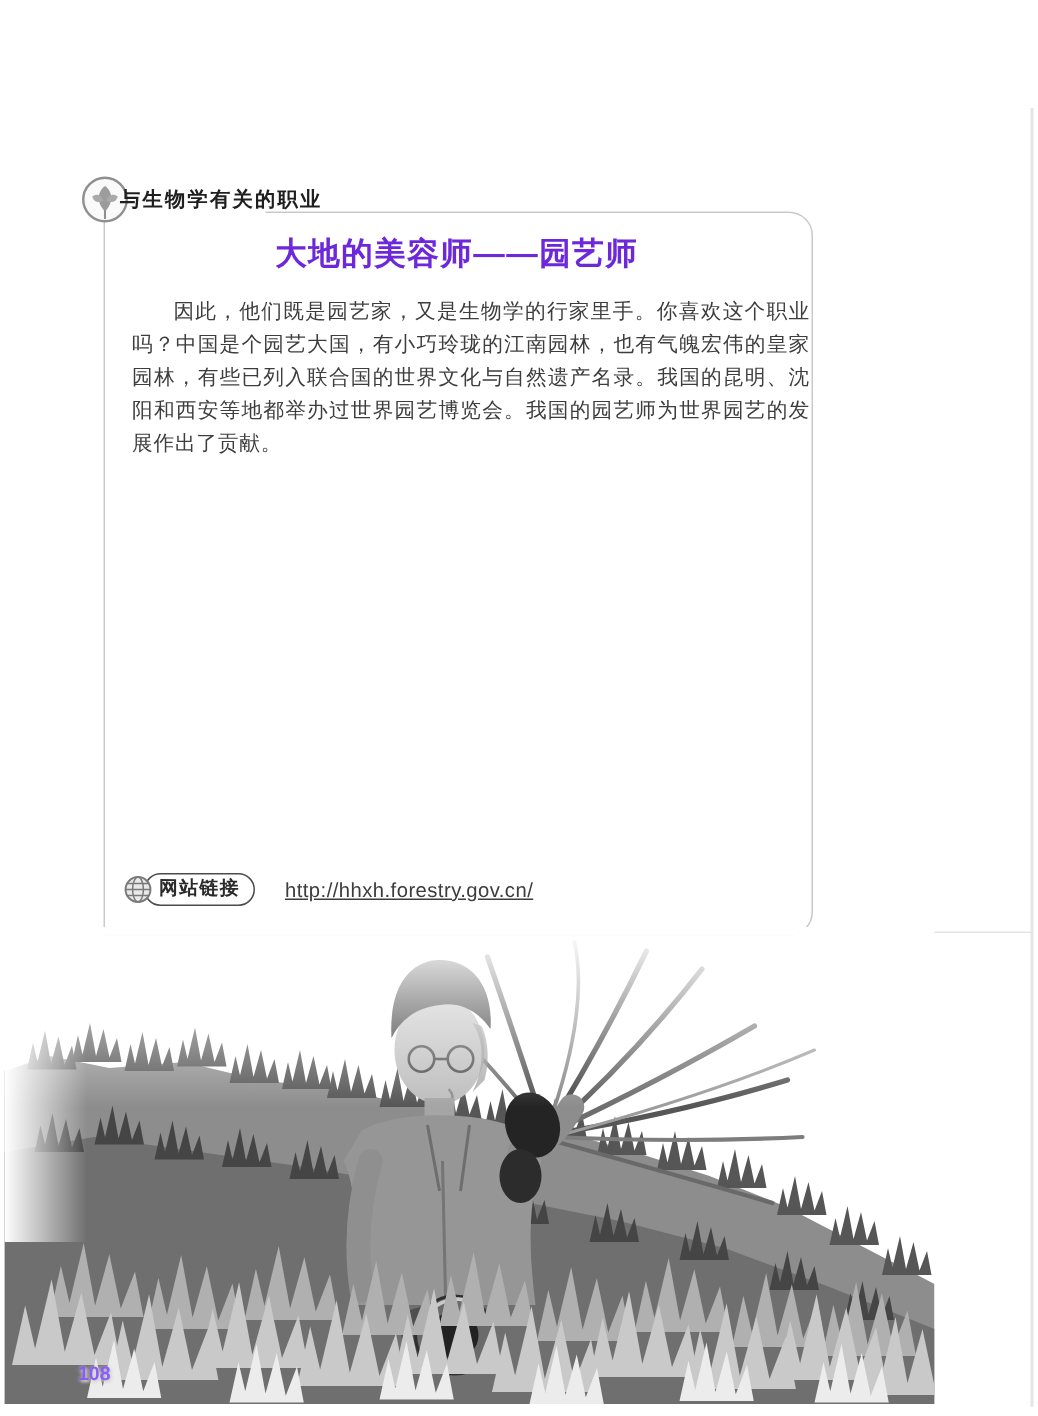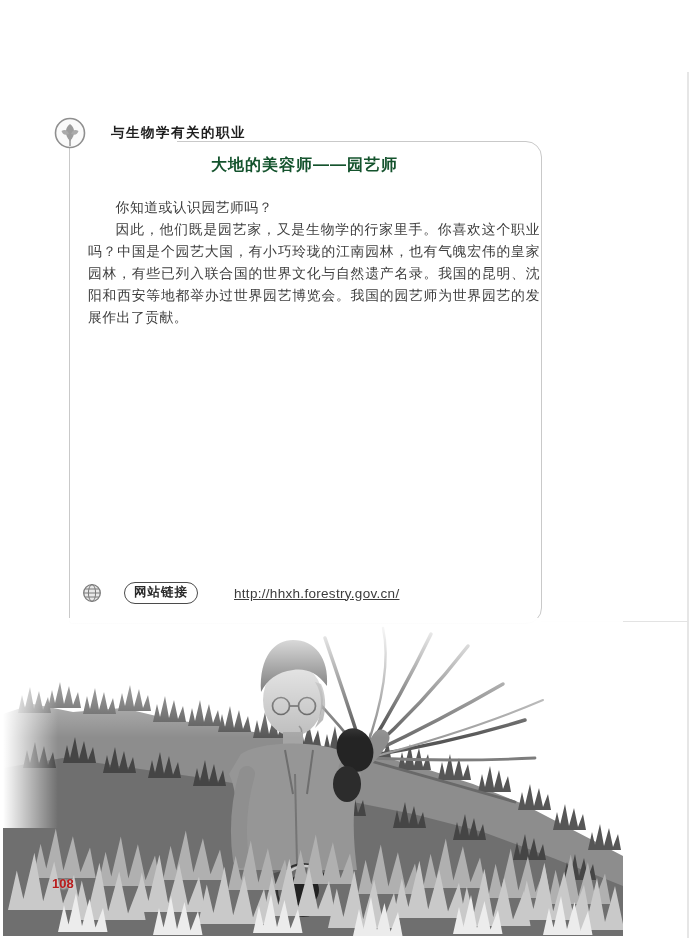--- a/index.html
+++ b/index.html
@@ -7,38 +7,38 @@
         font-family:"Liberation Sans",sans-serif;color:#3d3d3d;}
   
   .page-edge-v{position:absolute;left:687px;top:72px;width:2px;height:866px;background:#e6e6e6;}
   .artifact-h{position:absolute;left:541px;top:621px;width:147px;height:1px;background:#e3e3e3;}
   
   .box{position:absolute;left:69px;top:141px;width:471px;height:481px;
        border:1.2px solid #c9c9c9;border-radius:3px 16px 16px 3px;}
   .box-top-mask{position:absolute;left:71px;top:138px;width:106px;height:7px;background:#ffffff;}
   
   .emblem{position:absolute;left:52px;top:115px;width:36px;height:36px;}
-  .header-label{position:absolute;left:111px;top:124px;font-size:13.5px;font-weight:bold;
+  .header-label{position:absolute;left:80px;top:124px;font-size:13.5px;font-weight:bold;
        color:#1f1f1f;letter-spacing:1.5px;}
   
   .article-title{position:absolute;left:69px;top:155px;width:471px;margin:0;text-align:center;
-       font-size:16px;font-weight:bold;color:#14532d;letter-spacing:1px;}
+       font-size:21px;font-weight:bold;color:#6d28d9;letter-spacing:1px;}
   .article-body{position:absolute;left:88px;top:197px;width:452px;font-size:13.8px;
        line-height:22px;letter-spacing:0.5px;color:#3d3d3d;text-align:justify;}
   .article-body p{margin:0;text-indent:2em;}
   
-  .weblink{position:absolute;left:82px;top:582px;display:flex;align-items:center;height:22px;gap:28px;}
+  .weblink{position:absolute;left:82px;top:582px;display:flex;align-items:center;height:22px;}
   .globe{width:20px;height:20px;position:relative;z-index:1;}
   .badge{border:1.4px solid #4b4b4b;border-radius:11px;padding:1px 9px 2px 9px;
        font-size:12.5px;font-weight:bold;color:#2a2a2a;letter-spacing:1px;margin-left:-6px;}
-  .url{margin-left:8px;font-size:13.5px;color:#3c3c3c;text-decoration:underline;letter-spacing:0.3px;}
+  .url{margin-left:20px;font-size:13.5px;color:#3c3c3c;text-decoration:underline;letter-spacing:0.3px;}
   
   .photo{position:absolute;left:3px;top:618px;width:620px;height:318px;}
-  .page-number{position:absolute;left:52px;top:876px;font-size:13px;font-weight:bold;
-       color:#b91c1c;text-shadow:0 0 3px #c9c9c9,1px 1px 2px #d6d6d6;}
+  .page-number{position:absolute;left:52px;top:908px;font-size:13px;font-weight:bold;
+       color:#8b5cf6;text-shadow:0 0 3px #c9c9c9,1px 1px 2px #d6d6d6;}
 </style>
 </head>
 <body>
 
 <div class="page">
 
   <div class="page-edge-v"></div>
   <div class="artifact-h"></div>
 
   <div class="box"></div>
@@ -48,21 +48,20 @@
     <circle cx="18" cy="18" r="14.5" fill="#fafafa" stroke="#8f8f8f" stroke-width="1.6"></circle>
     <path d="M18,9 C13,12.5 12,20 18,26 C24,20 23,12.5 18,9 Z" fill="#9c9c9c"></path>
     <path d="M9.5,16 C13,13.5 16,15.5 17,19 C13,20.5 10.5,19.5 9.5,16 Z" fill="#aaaaaa"></path>
     <path d="M26.5,16 C23,13.5 20,15.5 19,19 C23,20.5 25.5,19.5 26.5,16 Z" fill="#aaaaaa"></path>
     <path d="M18,25 L18,31" stroke="#8f8f8f" stroke-width="1.4"></path>
   </svg>
   <div class="header-label">与生物学有关的职业</div>
 
   <h1 class="article-title">大地的美容师——园艺师</h1>
   <div class="article-body">
-    <p>你知道或认识园艺师吗？</p>
     <p>因此，他们既是园艺家，又是生物学的行家里手。你喜欢这个职业吗？中国是个园艺大国，有小巧玲珑的江南园林，也有气魄宏伟的皇家园林，有些已列入联合国的世界文化与自然遗产名录。我国的昆明、沈阳和西安等地都举办过世界园艺博览会。我国的园艺师为世界园艺的发展作出了贡献。</p>
   </div>
 
   <div class="weblink">
     <svg class="globe" viewBox="0 0 20 20">
       <circle cx="10" cy="10" r="8.3" fill="#e9e9e9" stroke="#7a7a7a" stroke-width="1.3"></circle>
       <ellipse cx="10" cy="10" rx="3.6" ry="8.3" fill="none" stroke="#7a7a7a" stroke-width="1"></ellipse>
       <path d="M2,10 L18,10 M3.2,6 L16.8,6 M3.2,14 L16.8,14" stroke="#7a7a7a" stroke-width="1" fill="none"></path>
     </svg>
     <span class="badge">网站链接</span>

